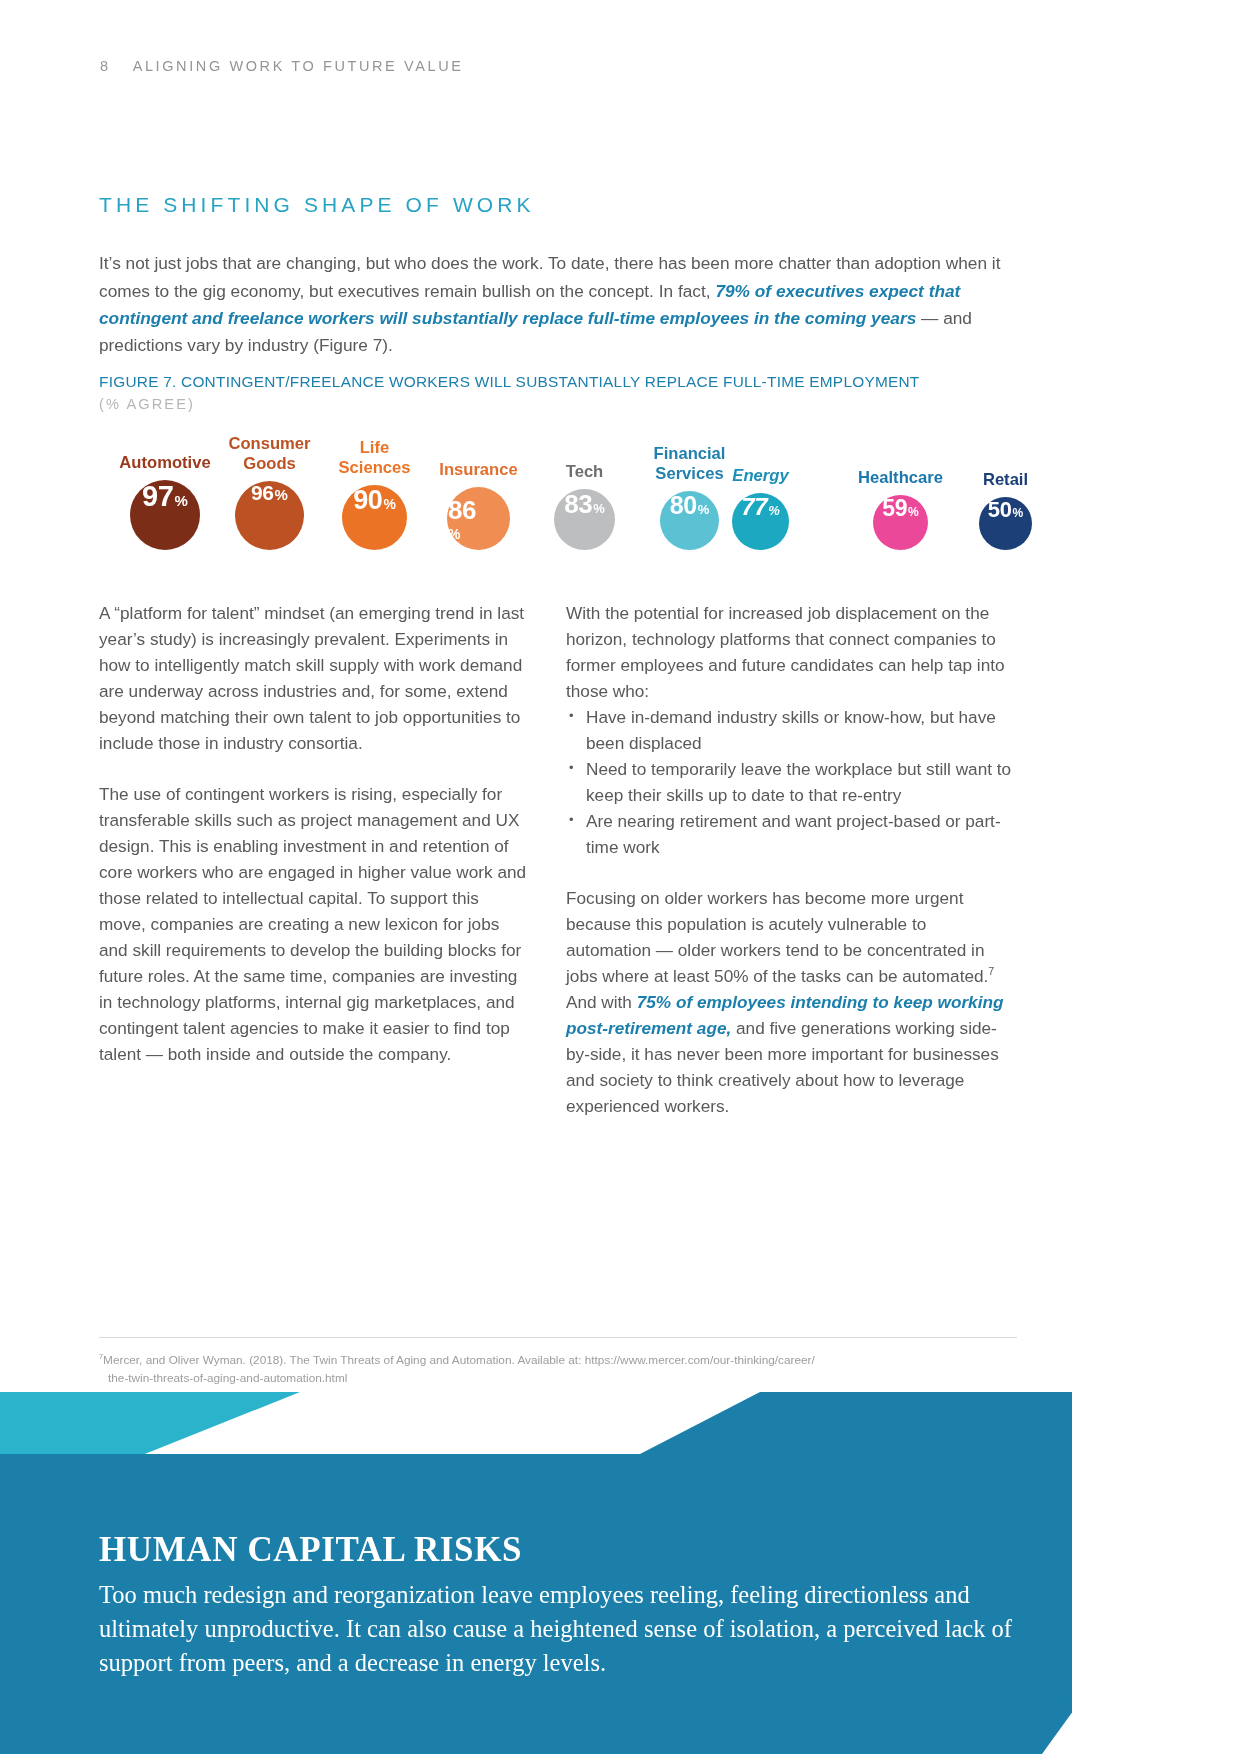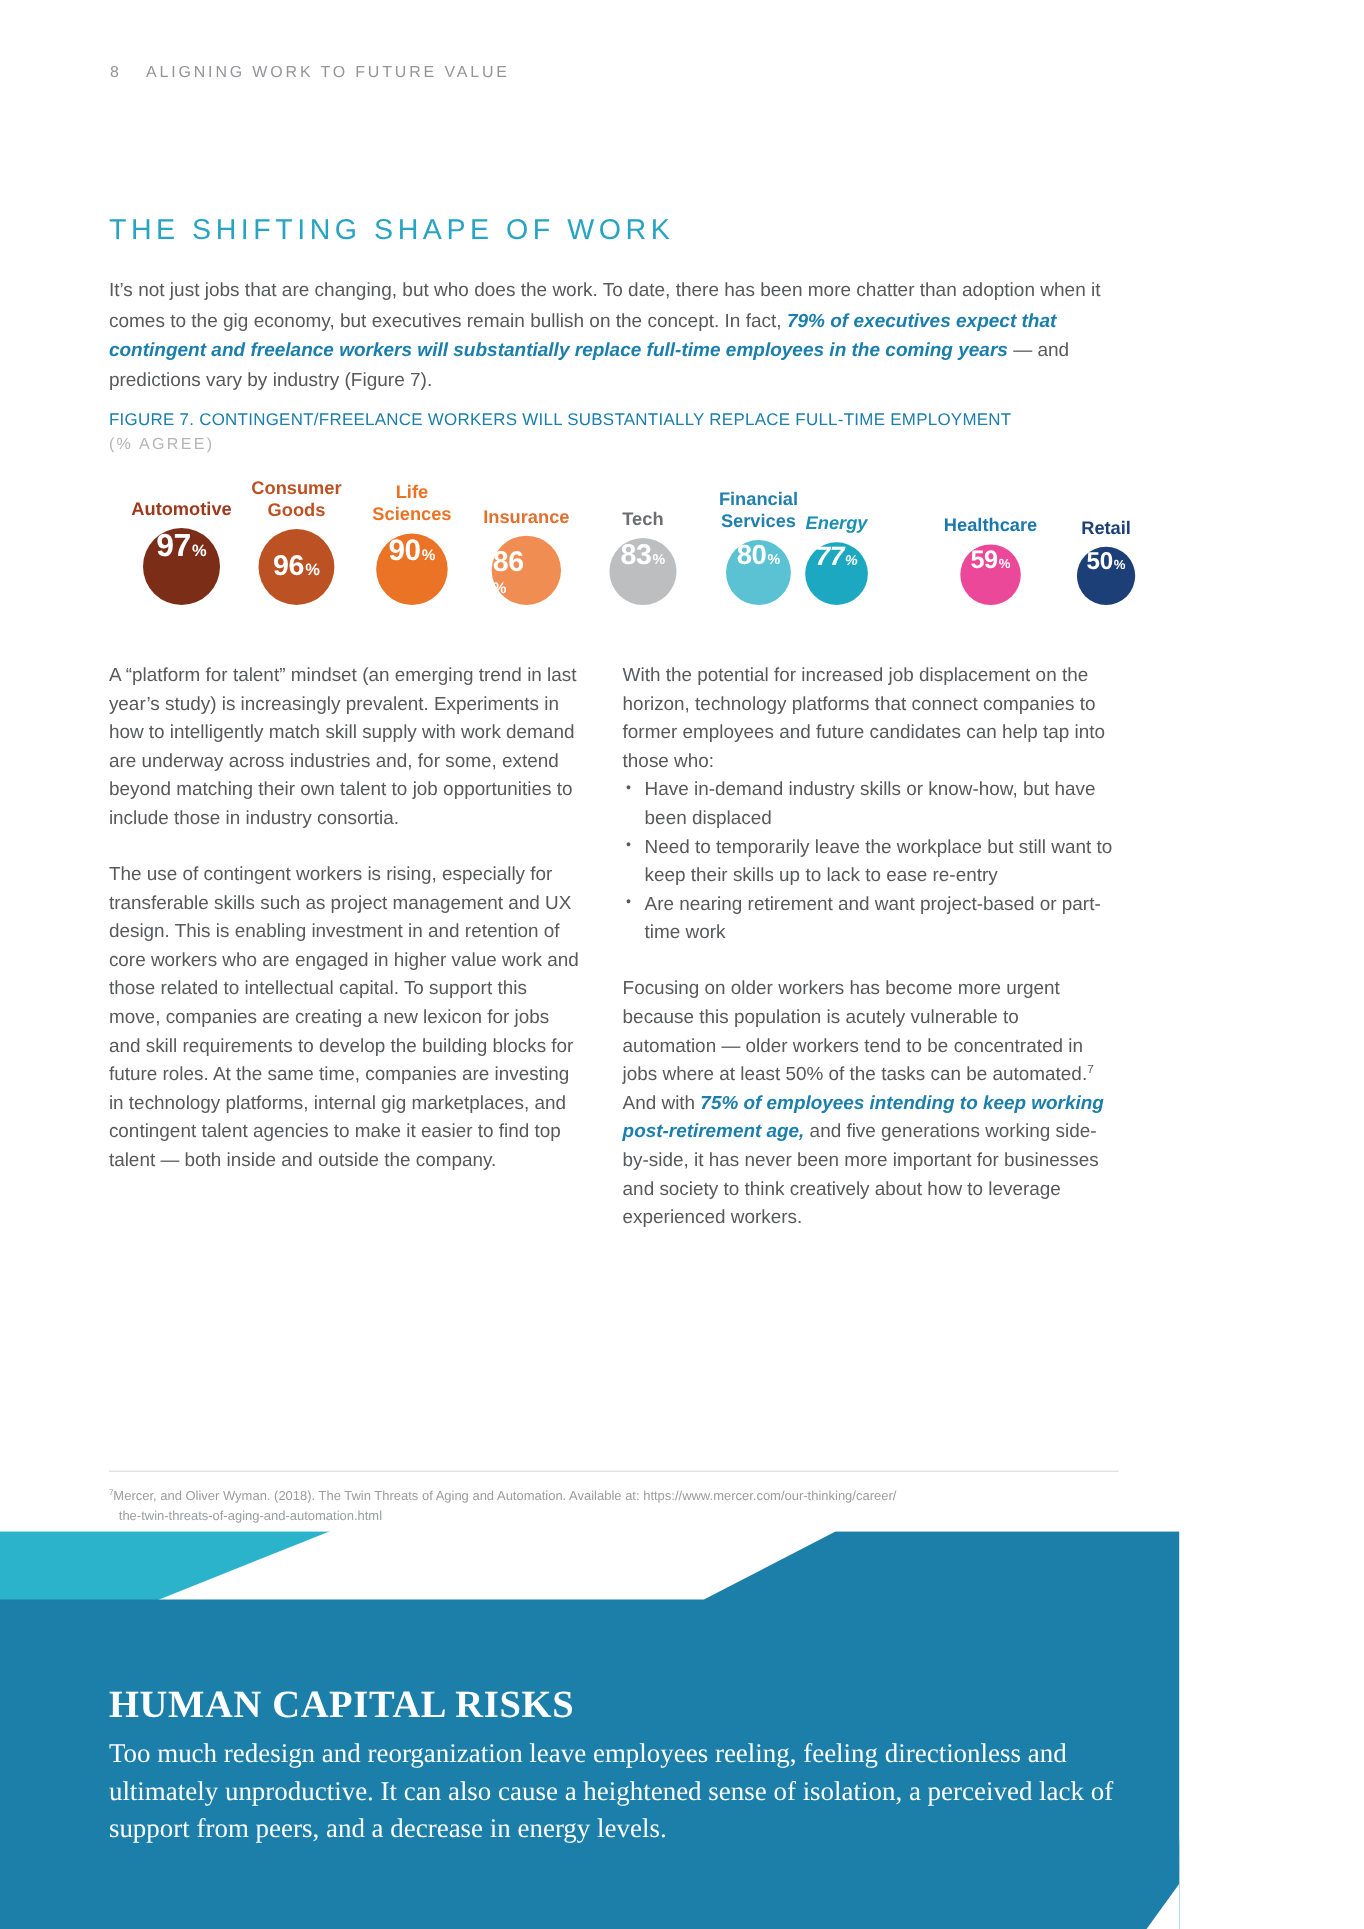--- a/index.html
+++ b/index.html
@@ -27,21 +27,21 @@
     font-weight: 400;
     white-space: nowrap;
   }
   .running-head .pg { margin-right: 22px; }
 
   
   .section-title {
     position: absolute;
     left: 99px;
     top: 193px;
-    font-size: 26px;
+    font-size: 21px;
     letter-spacing: 4.1px;
     color: #27a3c3;
     font-weight: 400;
     white-space: nowrap;
   }
 
   
   .intro {
     position: absolute;
     left: 99px;
@@ -233,21 +233,21 @@
         <span class="num" style="font-size: 29px;">97</span>
         <span class="pct" style="font-size: 15px;">%</span>
       </div>
     </div>
     <div class="chart-item" style="left: 163px; width: 117px; margin-left: -24px;">
       <div class="chart-label" style="color: rgb(188, 82, 35);">
         <div>Consumer</div>
         <div>Goods</div>
       </div>
       <div class="bubble" style="background: rgb(188, 82, 35); width: 69px; height: 69px;">
-        <span class="num" style="font-size: 26px; margin-top: 18px;">96</span>
+        <span class="num" style="font-size: 21px;">96</span>
         <span class="pct" style="font-size: 15px;">%</span>
       </div>
     </div>
     <div class="chart-item" style="left: 270px; width: 113px; margin-left: -24px;">
       <div class="chart-label" style="color: rgb(234, 115, 37);">
         <div>Life</div>
         <div>Sciences</div>
       </div>
       <div class="bubble" style="background: rgb(234, 115, 37); width: 65px; height: 65px;">
         <span class="num" style="font-size: 27px;">90</span>
@@ -313,21 +313,21 @@
 
 <div class="col col-left">
   <p>A “platform for talent” mindset (an emerging trend in last year’s study) is increasingly prevalent. Experiments in how to intelligently match skill supply with work demand are underway across industries and, for some, extend beyond matching their own talent to job opportunities to include those in industry consortia.</p>
   <p>The use of contingent workers is rising, especially for transferable skills such as project management and UX design. This is enabling investment in and retention of core workers who are engaged in higher value work and those related to intellectual capital. To support this move, companies are creating a new lexicon for jobs and skill requirements to develop the building blocks for future roles. At the same time, companies are investing in technology platforms, internal gig marketplaces, and contingent talent agencies to make it easier to find top talent — both inside and outside the company.</p>
 </div>
 
 <div class="col col-right">
   <p style="margin-bottom:0">With the potential for increased job displacement on the horizon, technology platforms that connect companies to former employees and future candidates can help tap into those who:</p>
   <ul class="bullets" id="bullet-list">
       <li>Have in-demand industry skills or know-how, but have been displaced</li>
-      <li>Need to temporarily leave the workplace but still want to keep their skills up to lack to ease re-entry</li>
+      <li>Need to temporarily leave the workplace but still want to keep their skills up to date to that re-entry</li>
       <li>Are nearing retirement and want project-based or part-time work</li>
     </ul>
   <p><span>Focusing on older workers has become more urgent because this population is acutely vulnerable to automation — older workers tend to be concentrated in jobs where at least 50% of the tasks can be automated.</span><sup>7</sup><span> And with </span><span class="hl2">75% of employees intending to keep working post-retirement age,</span><span> and five generations working side-by-side, it has never been more important for businesses and society to think creatively about how to leverage experienced workers.</span></p>
 </div>
 
 <div class="rule"></div>
 <div class="footnote"><sup>7</sup><span>Mercer, and Oliver Wyman. (2018). The Twin Threats of Aging and Automation. Available at: https://www.mercer.com/our-thinking/career/</span><span class="ind">the-twin-threats-of-aging-and-automation.html</span></div>
 
 <div class="banner-wrap">
   <svg class="banner-svg" width="1240" height="362" viewBox="0 0 1240 362">

